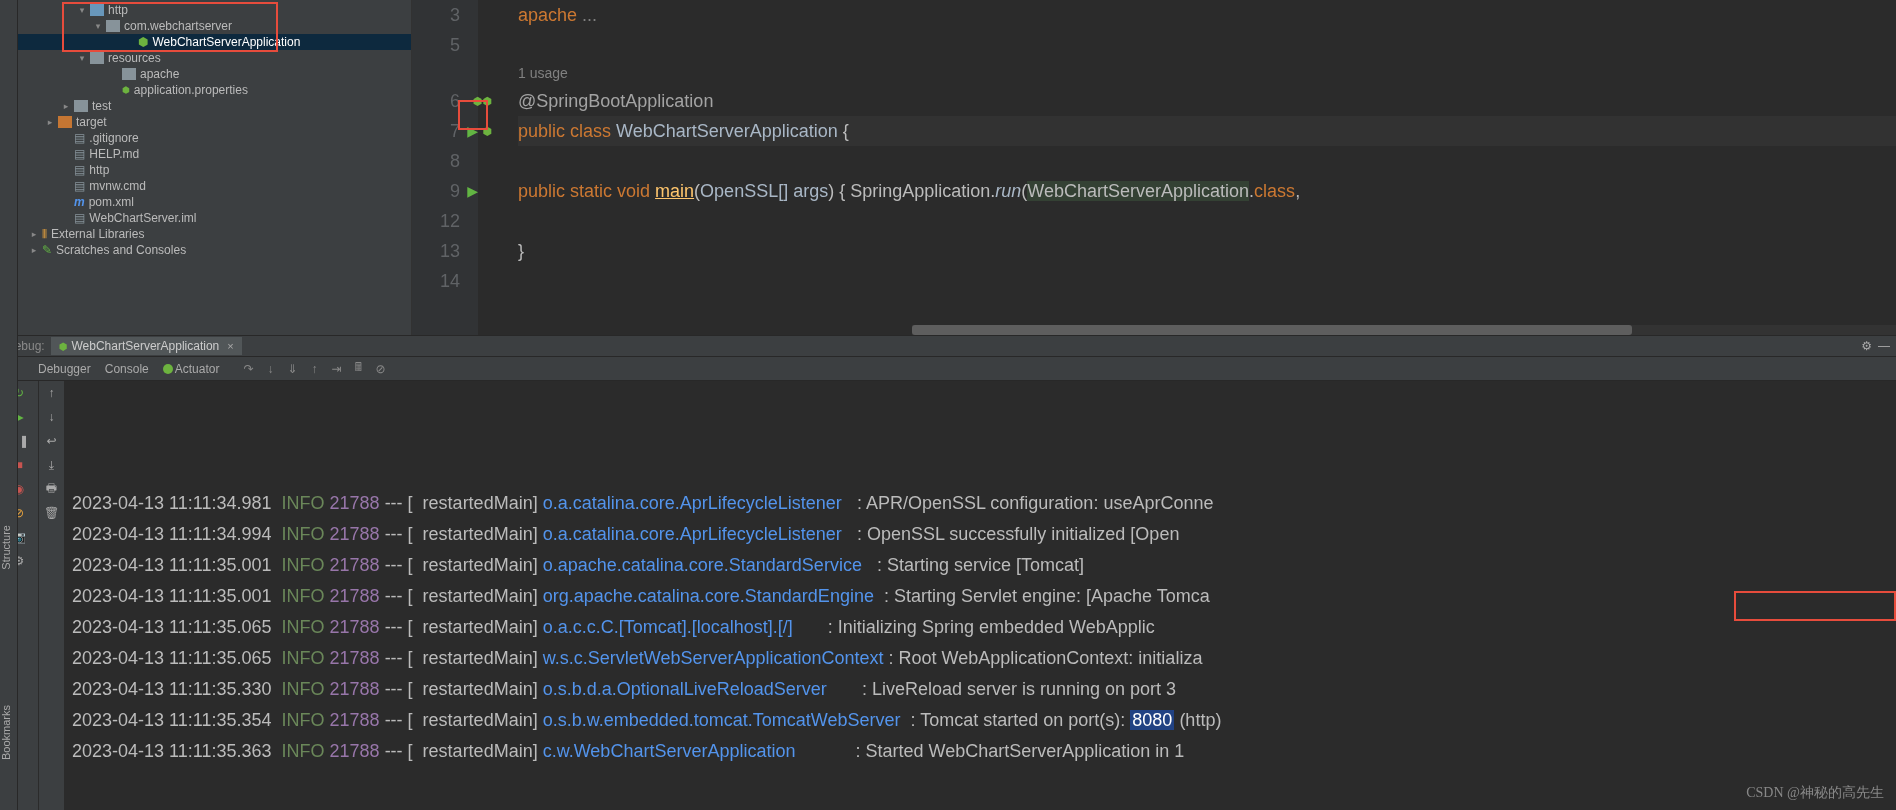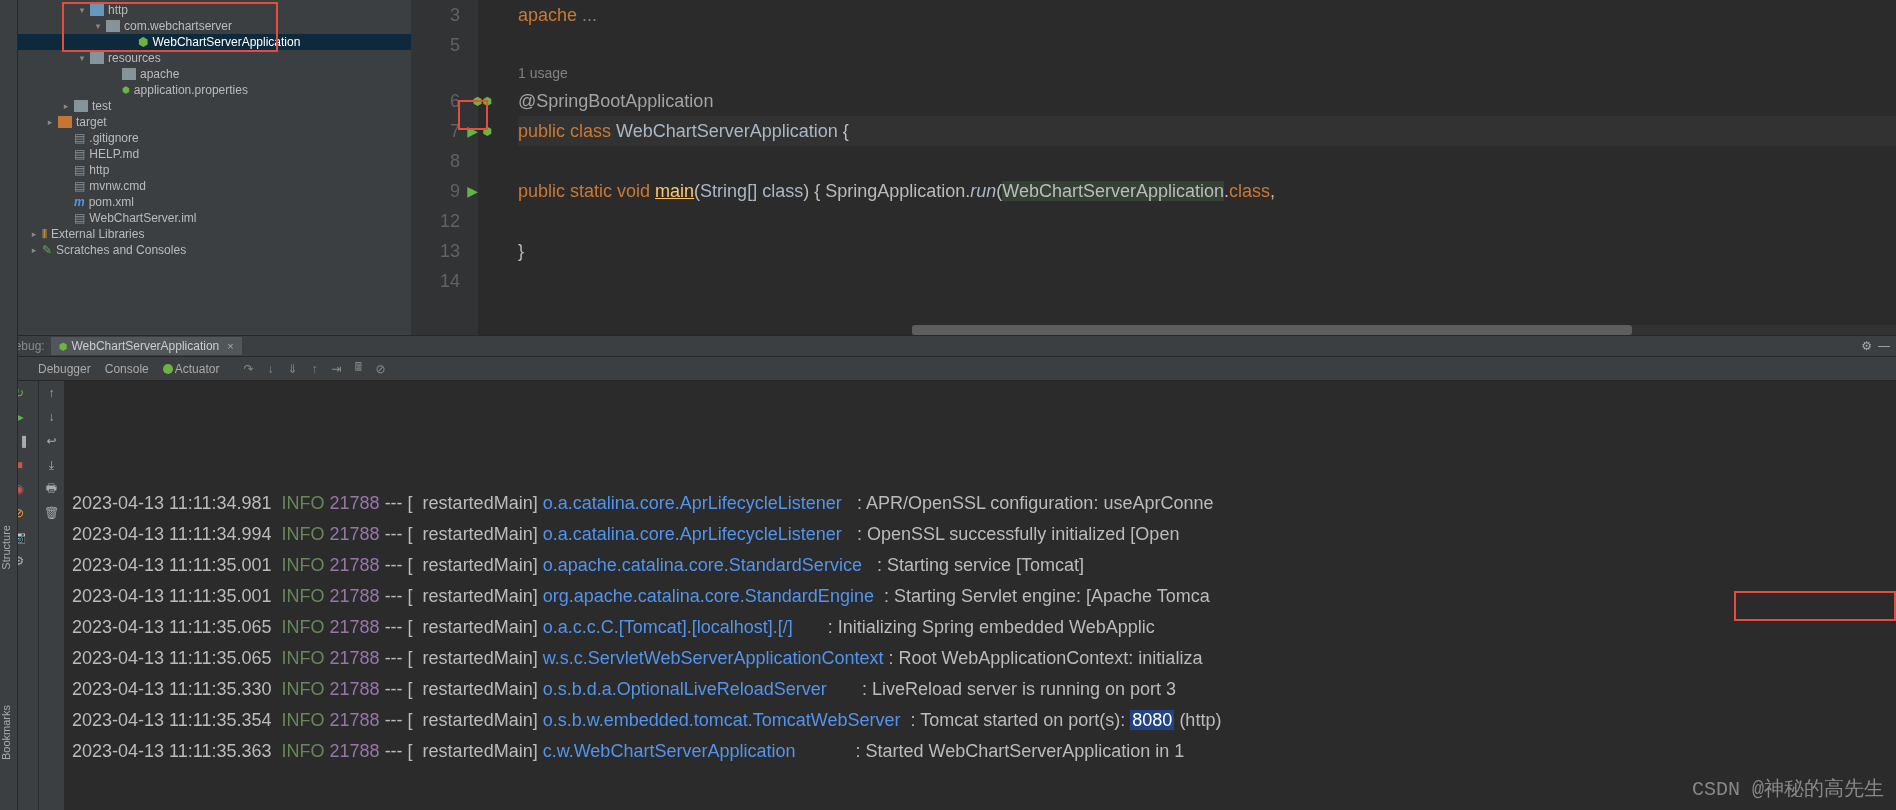--- a/index.html
+++ b/index.html
@@ -68,21 +68,21 @@
 
 .console-left .btn, .console-left2 .btn { width:16px; height:16px; display:flex; align-items:center; justify-content:center; font-size:12px;}
 .btn.green { color:#62b543; }
 .btn.red { color:#c75450; }
 .btn.grey { color:#aaa; }
 .btn.orange { color:#e8a33d;}
 
 .red-box-gutter { position:absolute; border:2px solid #e74c3c; }
 .red-box-console { position:absolute; border:2px solid #e74c3c; }
 
-.watermark { position:absolute; right:12px; bottom:8px; color:#888; font-size:20px; font-family:Liberation Mono, monospace; z-index:20;}
+.watermark { position:absolute; right:12px; bottom:8px; color:#888; font-size:14px; font-family:Liberation Serif, serif; z-index:20;}
 
 .scroll-h { position:absolute; bottom:0; left:500px; right:0; height:10px; background:rgba(100,100,100,0.15);}
 .scroll-h-thumb { position:absolute; height:10px; background:rgba(160,160,160,0.4); border-radius:3px;}
 
 </style>
 </head>
 <body>
 
 <div class="sidebar-left">
   <span class="vtext" style="bottom:240px;">Structure</span>
@@ -206,21 +206,21 @@
         <div class="ln">13</div>
         <div class="ln">14</div>
       </div>
     <div class="code" id="code">
         <div class="code-line"><span class="c-keyword">apache</span> <span class="c-grey">...</span></div>
         <div class="code-line"></div>
         <div class="code-line" style="height: 26px; font-size: 14px; line-height: 26px;"><span class="c-grey">1 usage</span></div>
         <div class="code-line"><span class="c-anno">@SpringBootApplication</span></div>
         <div class="code-line hl"><span class="c-keyword">public class</span> <span class="c-class">WebChartServerApplication</span> {</div>
         <div class="code-line"></div>
-        <div class="code-line">    <span class="c-keyword">public static void</span> <span class="c-method">main</span>(<span class="c-param">String[] class</span>) {  SpringApplication.<span class="c-static">run</span>(<span class="c-hl">WebChartServerApplication</span>.<span class="c-keyword">class</span>,</div>
+        <div class="code-line">    <span class="c-keyword">public static void</span> <span class="c-method">main</span>(<span class="c-param">OpenSSL[] args</span>) {  SpringApplication.<span class="c-static">run</span>(<span class="c-hl">WebChartServerApplication</span>.<span class="c-keyword">class</span>,</div>
         <div class="code-line"></div>
         <div class="code-line">}</div>
         <div class="code-line"></div>
       </div>
     <div class="red-box-gutter" style="left:46px; top:100px; width:30px; height:30px;"></div>
     <div class="scroll-h">
       <div class="scroll-h-thumb" style="left:0; width:720px;"></div>
     </div>
   </div>
 </div>

